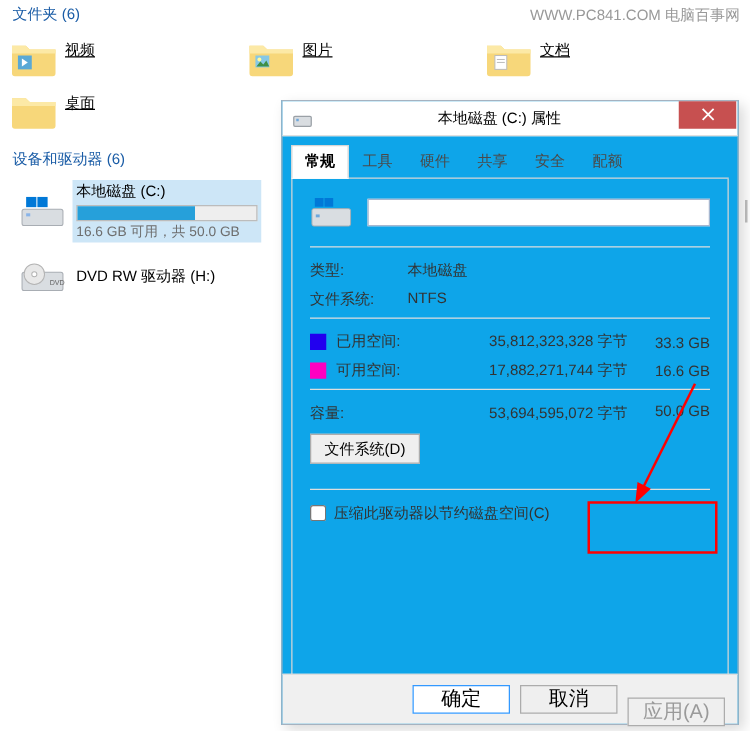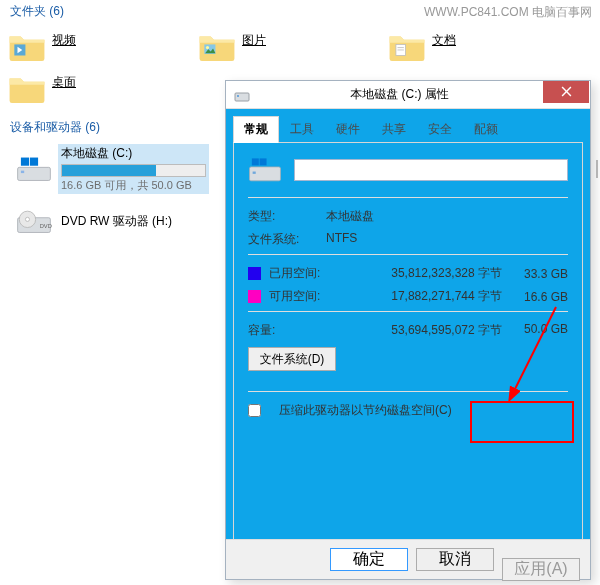--- a/index.html
+++ b/index.html
@@ -176,21 +176,21 @@
     width: 104px; height: 42px;
     right: 8px;
     top: 258px;
     pointer-events: none;
   }
   .arrow-svg {
     position: absolute;
     top: 160px; right: 16px;
     pointer-events: none;
   }
-  .chk-row { display: flex; align-items: center; font-size: 12px; color: #333; margin-top: 10px; gap: 18px; }
+  .chk-row { display: flex; align-items: center; font-size: 12px; color: #333; margin-top: 10px; gap: 6px; }
   .chk-row input { width: 13px; height: 13px; }
   .dlg-buttons {
     position: absolute;
     bottom: 0; left: 0; right: 0;
     height: 40px;
     border-top: 1px solid #dedede;
     background: #f0f0f0;
     display: flex;
     align-items: center;
     justify-content: flex-end;

